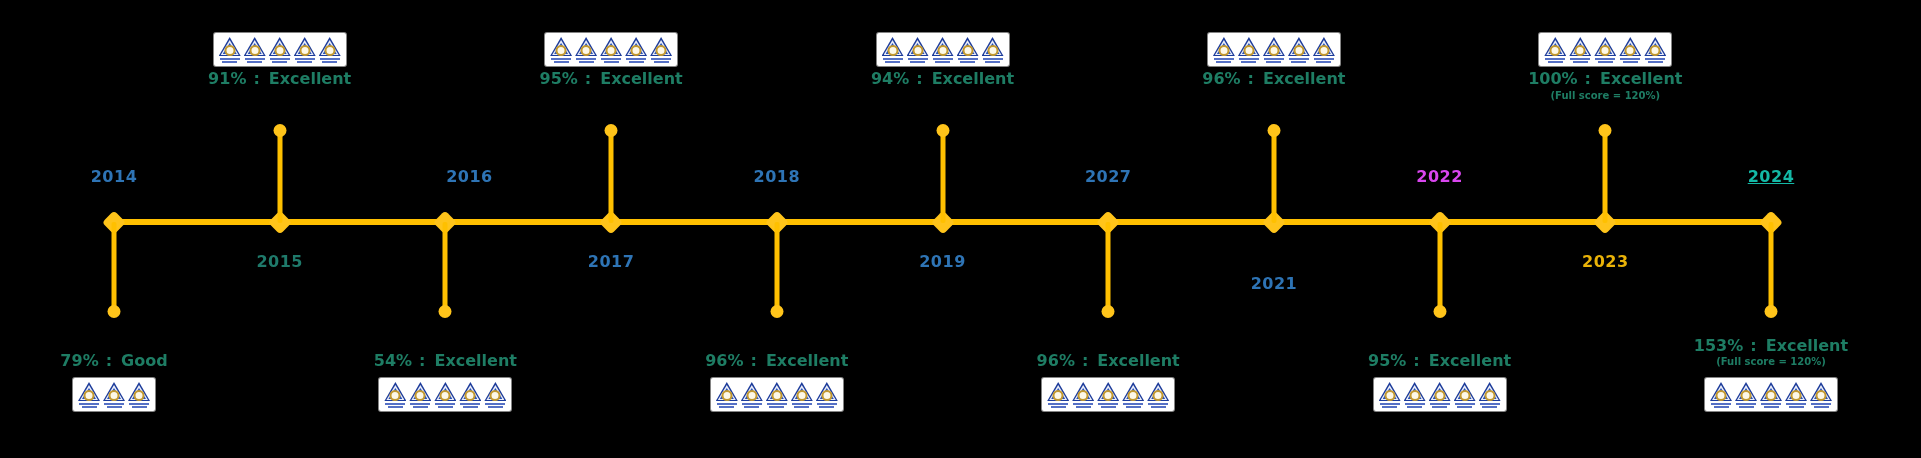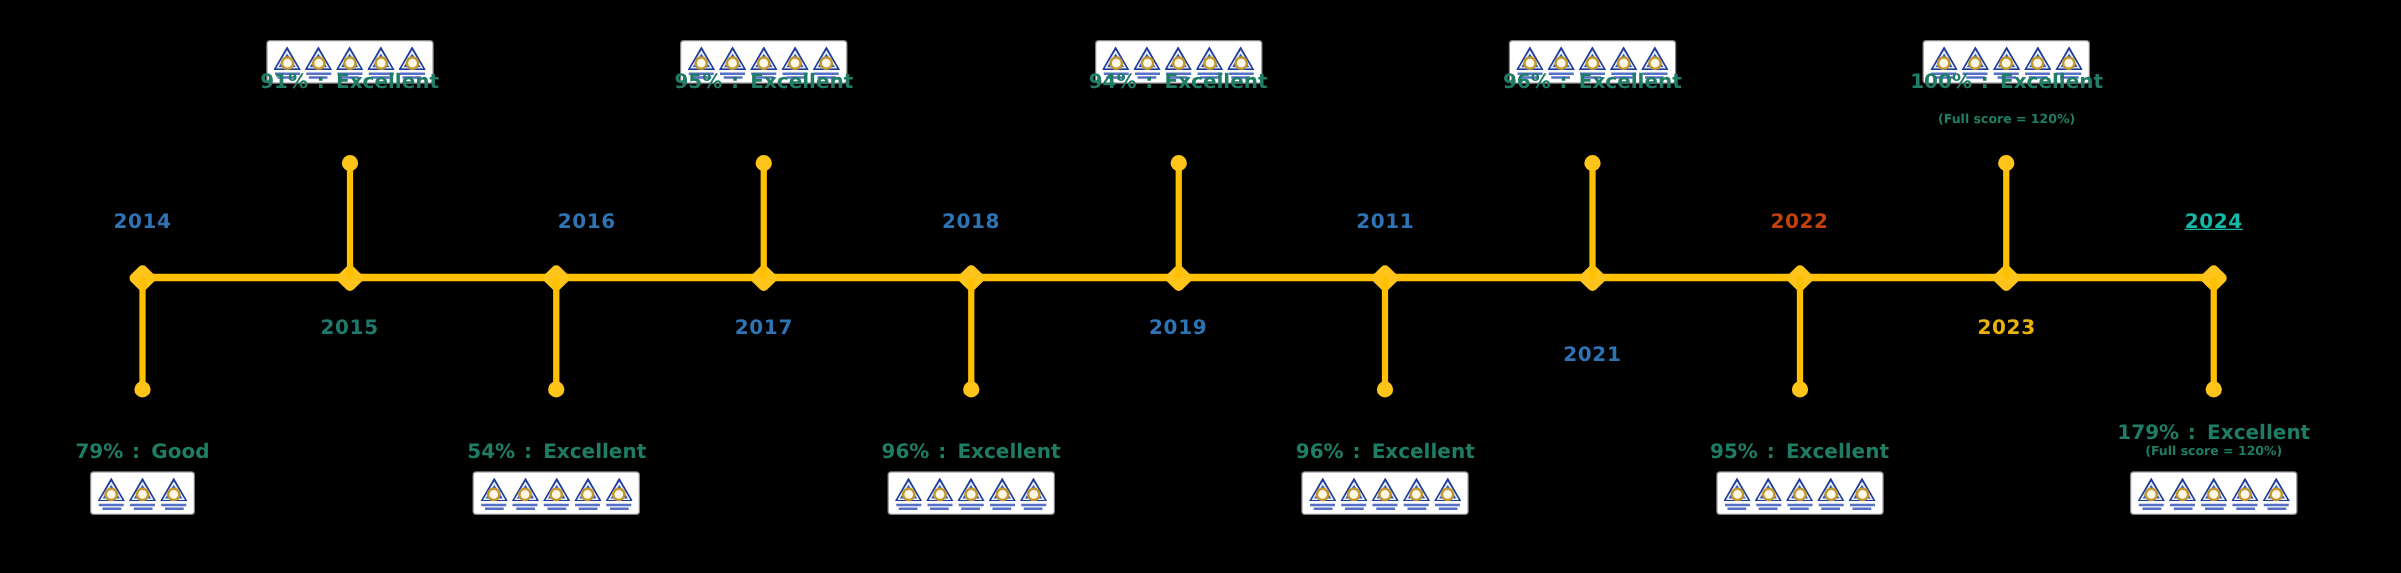--- a/index.html
+++ b/index.html
@@ -18,21 +18,21 @@
   .stem{width:5px;background:var(--gold);border-radius:2px;}
   .entry.up .stem{top:130px;height:93px;}
   .entry.down .stem{top:222px;height:90px;}
   .stem-dot{width:13px;height:13px;border-radius:50%;background:var(--gold2);}
   .entry.up .stem-dot{top:124px;}
   .entry.down .stem-dot{top:305px;}
   .badges{display:flex;gap:3px;background:#fff;padding:4px 5px 3px;border-radius:2px;box-shadow:0 0 0 1px rgba(220,220,220,.6);}
   .entry.up .badges{top:33px;}
   .entry.down .badges{top:378px;}
   .score{font-size:16px;font-weight:700;color:var(--green);white-space:nowrap;}
-  .entry.up .score{top:55px;}
+  .entry.up .score{top:69px;}
   .entry.down .score{top:351px;}
   .entry.down.has-note .score{top:336px;}
   .note{font-size:10px;font-weight:700;color:var(--green);white-space:nowrap;}
   .entry.up .note{top:90px;}
   .entry.down .note{top:356px;}
   .note:empty{display:none;}
   .sep{margin:0 9px 0 7px;}
   
   .badge{width:22px;position:relative;}
   .tri{position:relative;width:22px;height:19px;margin:0 auto;clip-path:polygon(50% 0,100% 100%,0 100%);background:#1C3B9A;}
@@ -270,21 +270,21 @@
             <div class="tri"></div>
             <div class="dot"></div>
             <div class="b1"></div>
             <div class="b2"></div>
           </div>
         </div>
     <div class="score"><span class="sc">94%</span><span class="sep">:</span><span class="rt">Excellent</span></div>
 
   </div>
       <div class="entry down" style="left: 1108.2px;">
-    <div class="year" style="color: rgb(46, 116, 181);">2011</div>
+    <div class="year" style="color: rgb(46, 116, 181);">2027</div>
     <div class="node"></div>
     <div class="stem"></div>
     <div class="stem-dot"></div>
     <div class="badges">
           <div class="badge">
             <div class="tri"></div>
             <div class="dot"></div>
             <div class="b1"></div>
             <div class="b2"></div>
           </div>
@@ -350,21 +350,21 @@
             <div class="tri"></div>
             <div class="dot"></div>
             <div class="b1"></div>
             <div class="b2"></div>
           </div>
         </div>
     <div class="score"><span class="sc">96%</span><span class="sep">:</span><span class="rt">Excellent</span></div>
 
   </div>
       <div class="entry down" style="left: 1439.6px;">
-    <div class="year" style="color: #c2410c;">2022</div>
+    <div class="year" style="color: #d946ef;">2022</div>
     <div class="node"></div>
     <div class="stem"></div>
     <div class="stem-dot"></div>
     <div class="badges">
           <div class="badge">
             <div class="tri"></div>
             <div class="dot"></div>
             <div class="b1"></div>
             <div class="b2"></div>
           </div>
@@ -466,17 +466,17 @@
             <div class="b1"></div>
             <div class="b2"></div>
           </div>
           <div class="badge">
             <div class="tri"></div>
             <div class="dot"></div>
             <div class="b1"></div>
             <div class="b2"></div>
           </div>
         </div>
-    <div class="score"><span class="sc">179%</span><span class="sep">:</span><span class="rt">Excellent</span></div>
+    <div class="score"><span class="sc">153%</span><span class="sep">:</span><span class="rt">Excellent</span></div>
     <div class="note">(Full score = 120%)</div>
   </div>
     </div>
 </div>
 
 </body></html>

